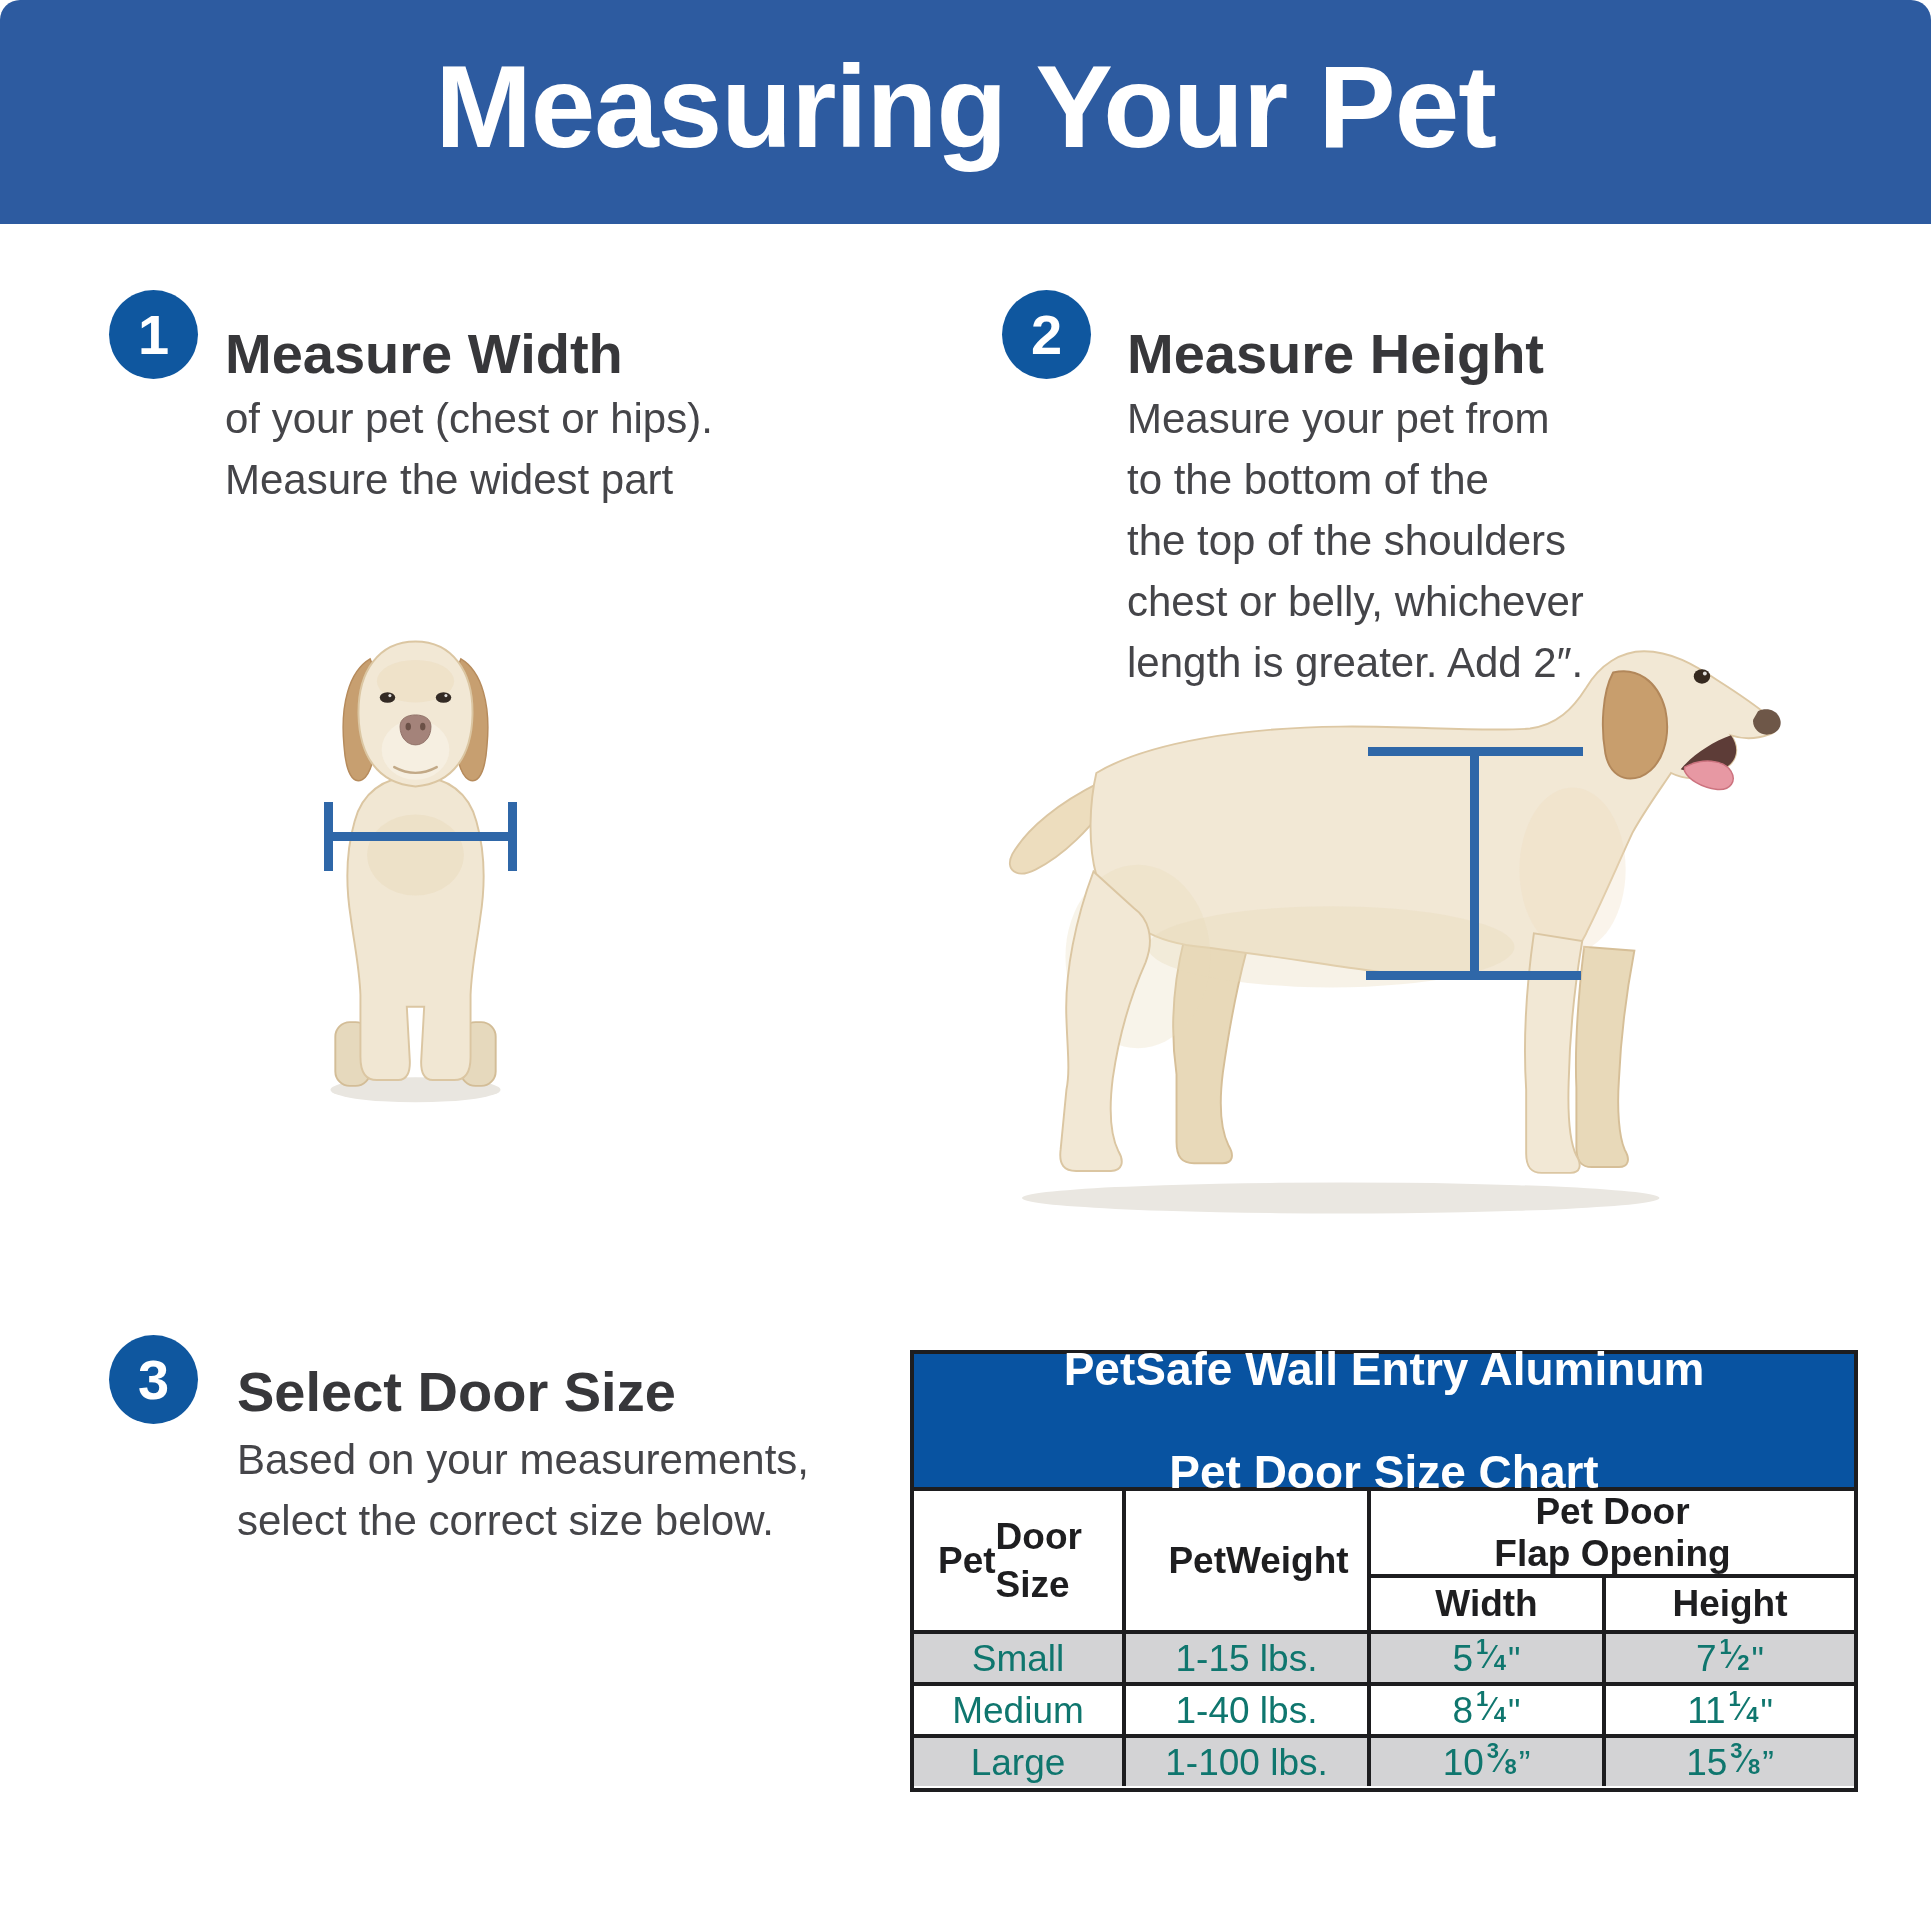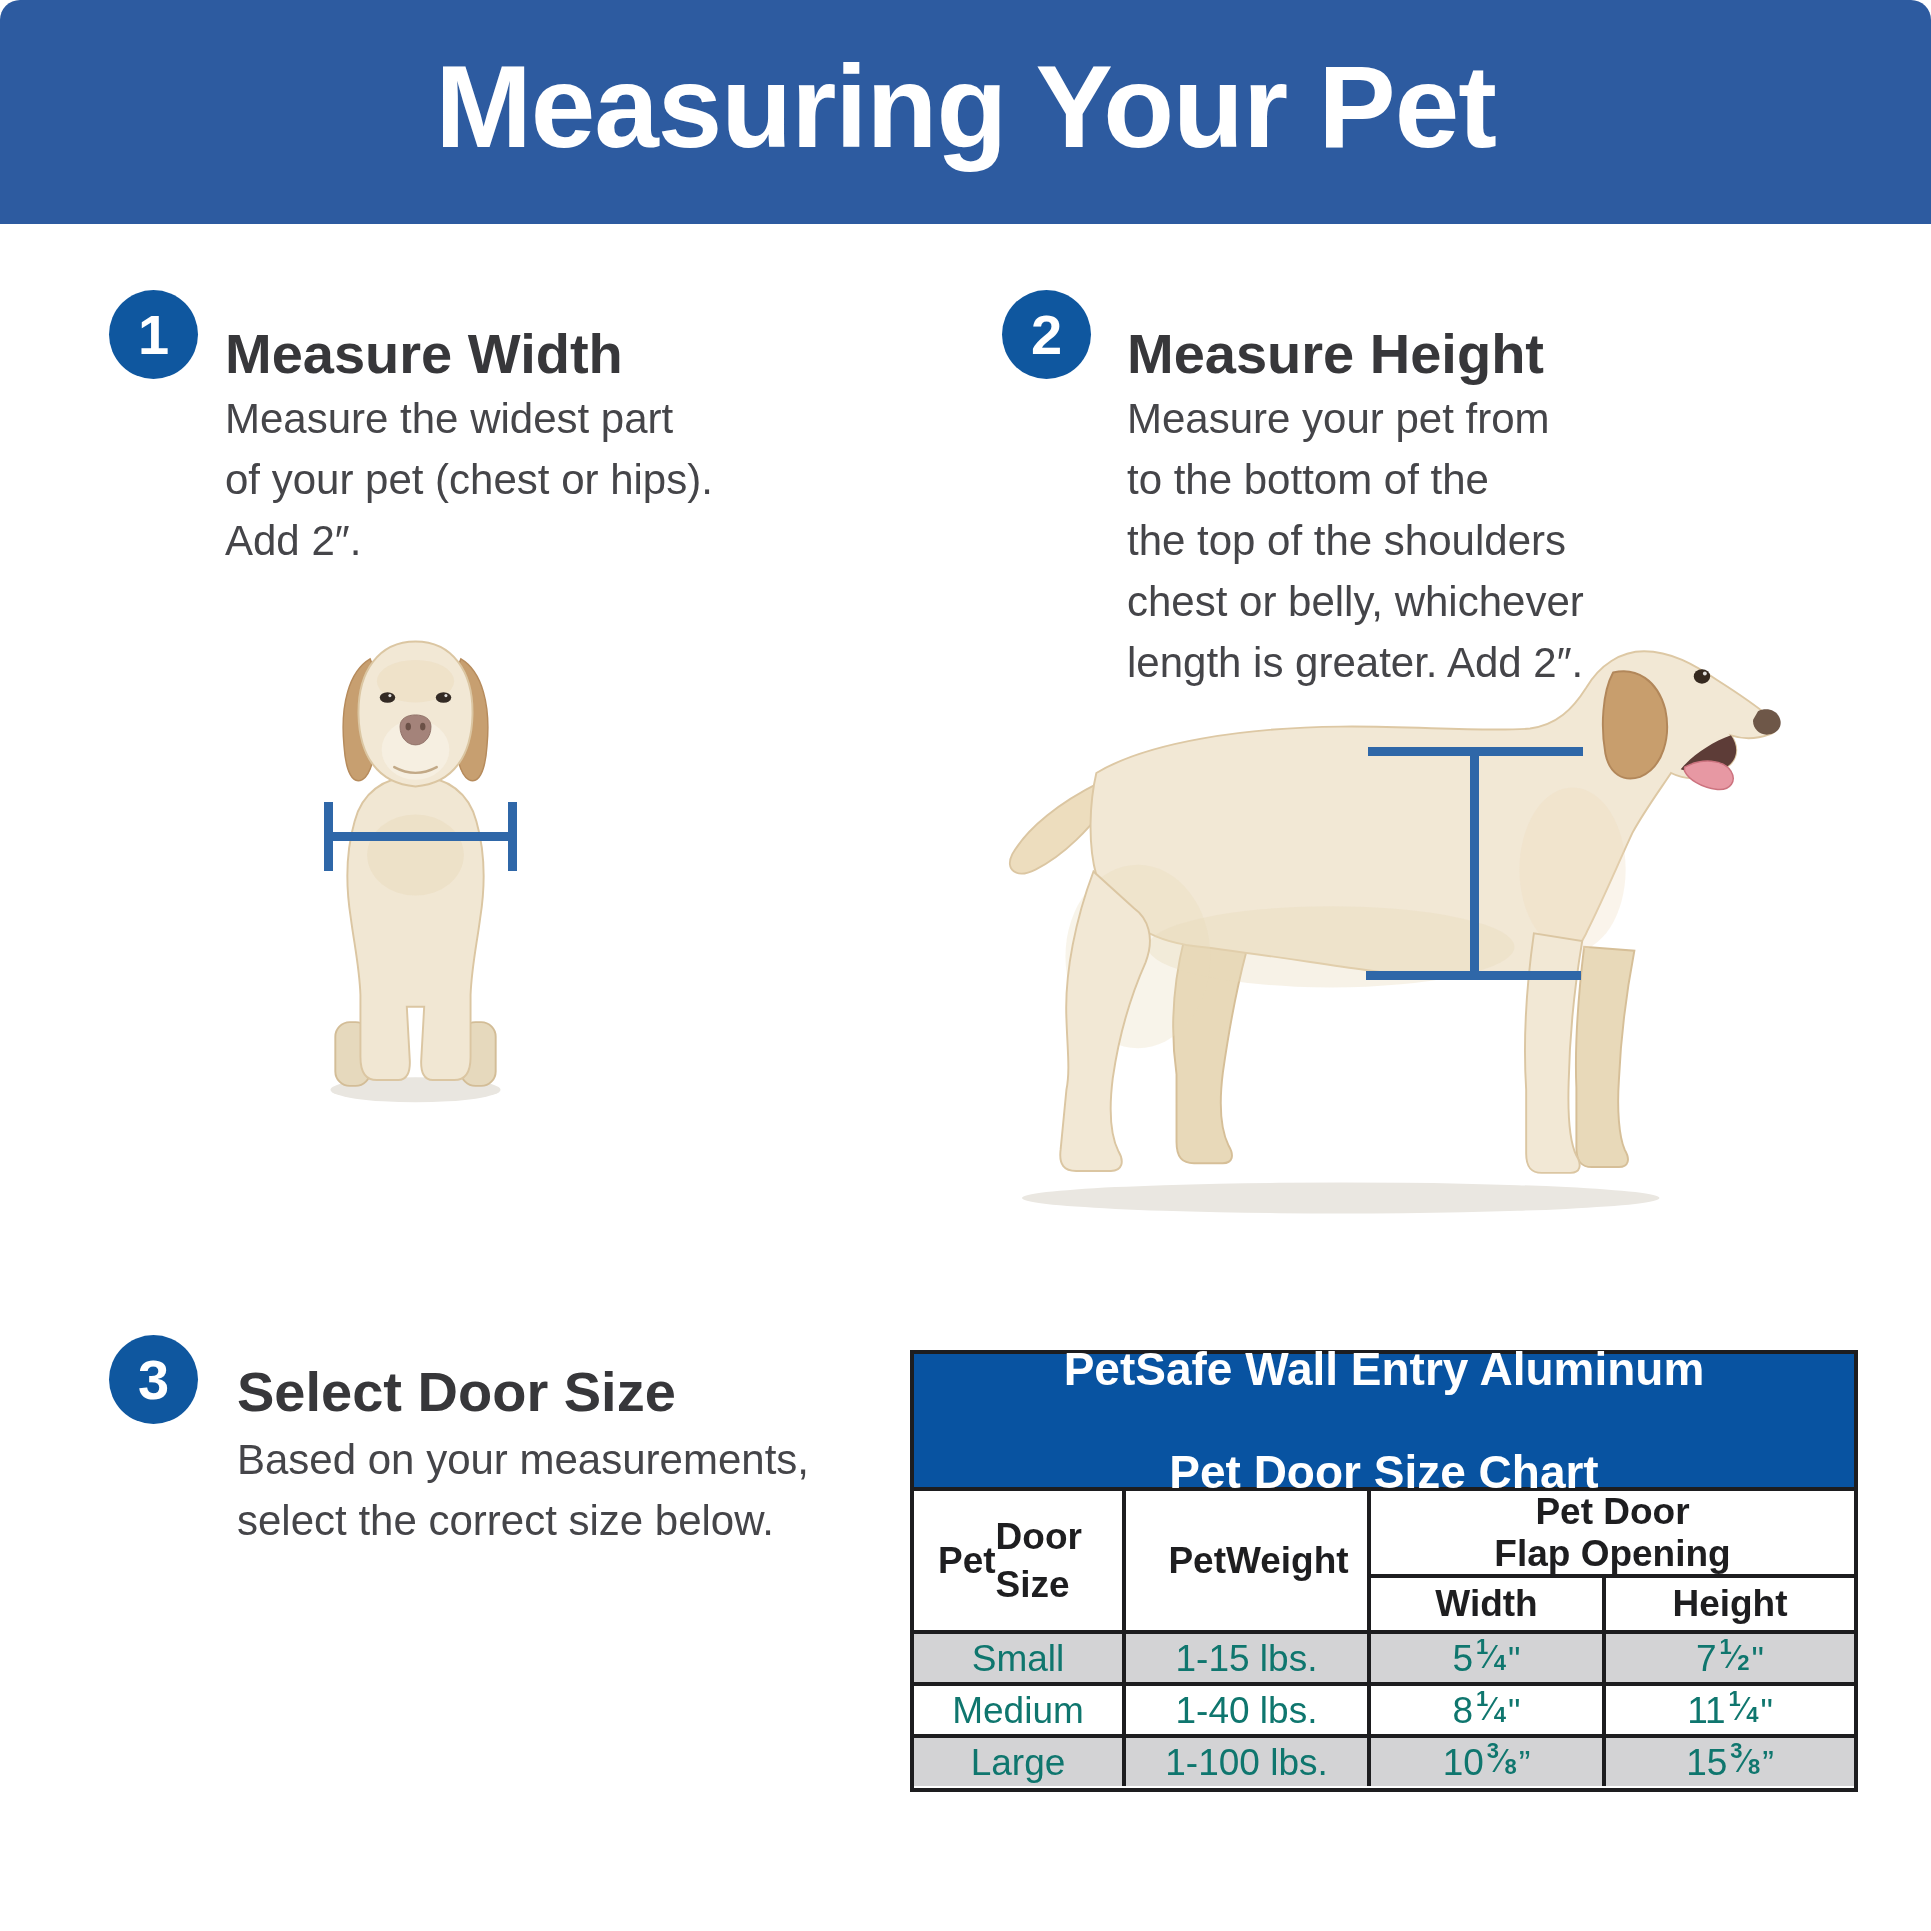--- a/index.html
+++ b/index.html
@@ -124,23 +124,22 @@
 
   <div class="band">
     <div class="band-title">Measuring Your Pet</div>
   </div>
 
   <div class="badge" id="badge-1">
     <span>1</span>
   </div>
   <div class="step-title" id="title-1">Measure Width</div>
   <div class="step-body" id="body-1">
+    <div>of your pet (chest or hips).</div>
     <div>Measure the widest part</div>
-    <div>of your pet (chest or hips).</div>
-    <div>Add 2″.</div>
   </div>
 
   <div class="badge" id="badge-2">
     <span>2</span>
   </div>
   <div class="step-title" id="title-2">Measure Height</div>
   <div class="step-body" id="body-2">
     <div>Measure your pet from</div>
     <div>to the bottom of the</div>
     <div>the top of the shoulders</div>

